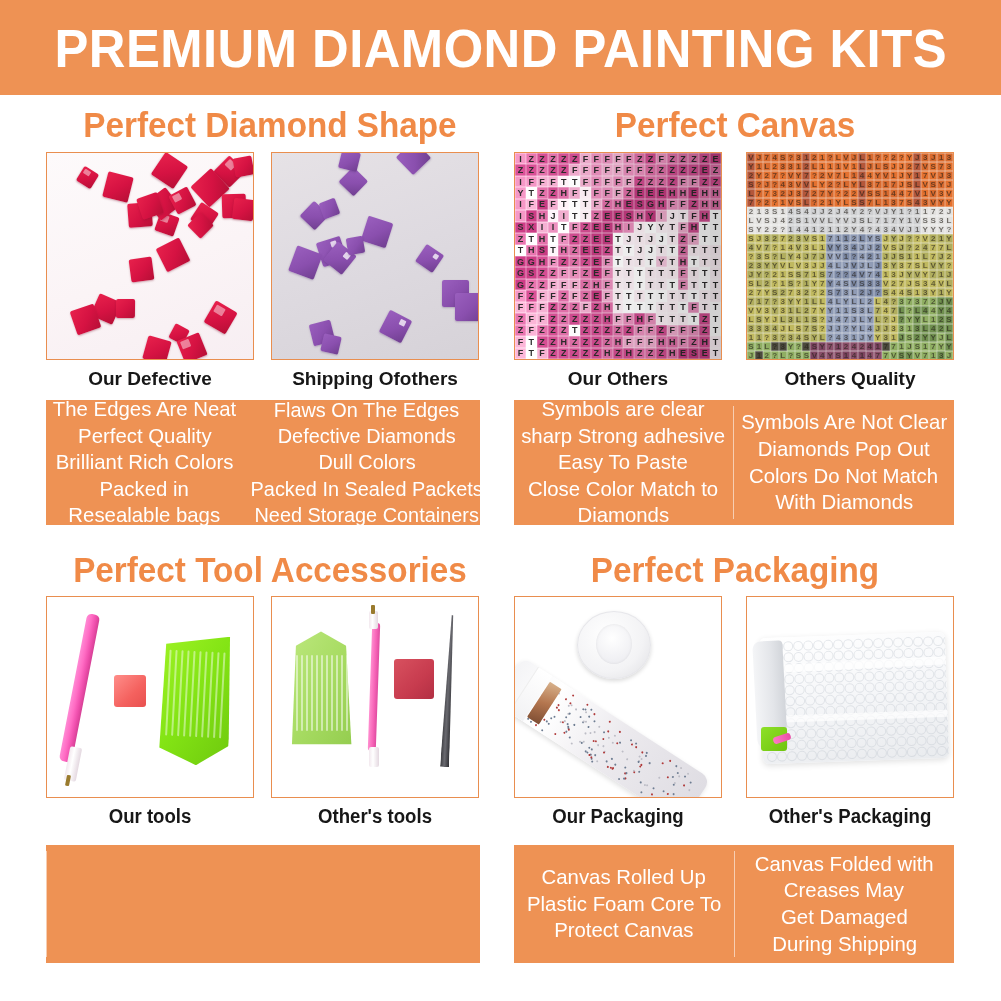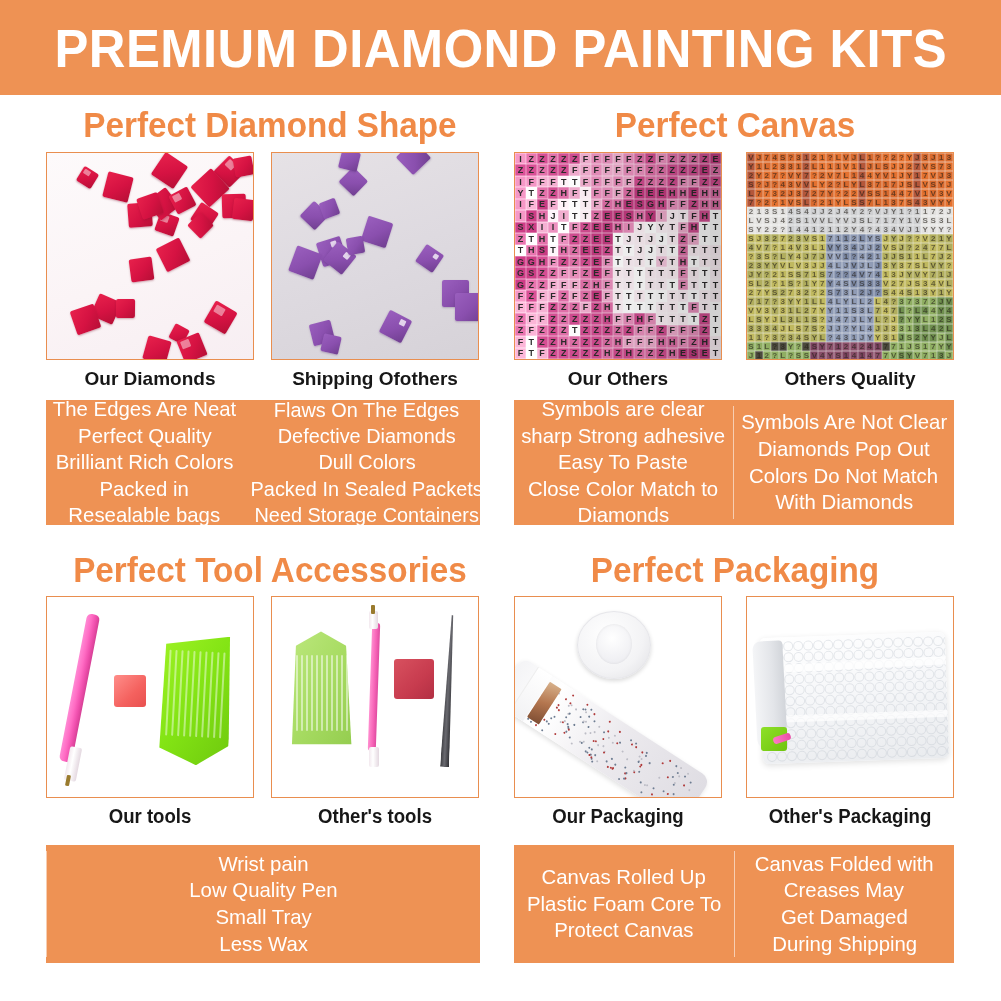--- a/index.html
+++ b/index.html
@@ -1190,21 +1190,21 @@
           <div class="cell blur" style="background: rgb(111, 143, 78);">Y</div>
           <div class="cell blur" style="background: rgb(143, 174, 98);">V</div>
           <div class="cell blur" style="background: rgb(143, 174, 98);">7</div>
           <div class="cell blur" style="background: rgb(143, 174, 98);">1</div>
           <div class="cell blur" style="background: rgb(111, 143, 78);">3</div>
           <div class="cell blur" style="background: rgb(143, 174, 98);">J</div>
         </div>
       </div>
   </div>
 
-  <div class="caption" style="left:46px;top:368px;width:208px;">Our Diamonds</div>
+  <div class="caption" style="left:46px;top:368px;width:208px;">Our Defective</div>
   <div class="caption" style="left:271px;top:368px;width:208px;">Shipping Ofothers</div>
   <div class="caption" style="left:514px;top:368px;width:208px;">Our Others</div>
   <div class="caption" style="left:746px;top:368px;width:208px;">Others Quality</div>
 
   <div class="panel" style="left:46px;top:400px;width:434px;height:125px;">
     <div class="col">
       <div class="line">The Edges Are Neat</div>
       <div class="line">Perfect Quality</div>
       <div class="line">Brilliant Rich Colors</div>
       <div class="line">Packed in</div>
@@ -1676,26 +1676,20 @@
       </div>
   </div>
 
   <div class="caption narrow" style="left:46px;top:805px;width:208px;">Our tools</div>
   <div class="caption narrow" style="left:271px;top:805px;width:208px;">Other's tools</div>
   <div class="caption narrow" style="left:514px;top:805px;width:208px;">Our Packaging</div>
   <div class="caption narrow" style="left:746px;top:805px;width:208px;">Other's Packaging</div>
 
   <div class="panel" style="left:46px;top:845px;width:434px;height:118px;">
     <div class="divider"></div>
-    <div class="col">
-      <div class="line">Wrist pain</div>
-      <div class="line">Low Quality Pen</div>
-      <div class="line">Small Tray</div>
-      <div class="line">Less Wax</div>
-    </div>
   </div>
 
   <div class="panel" style="left:514px;top:845px;width:440px;height:118px;">
     <div class="col">
       <div class="line">Canvas Rolled Up</div>
       <div class="line">Plastic Foam Core To</div>
       <div class="line">Protect Canvas</div>
     </div>
     <div class="divider"></div>
     <div class="col">

